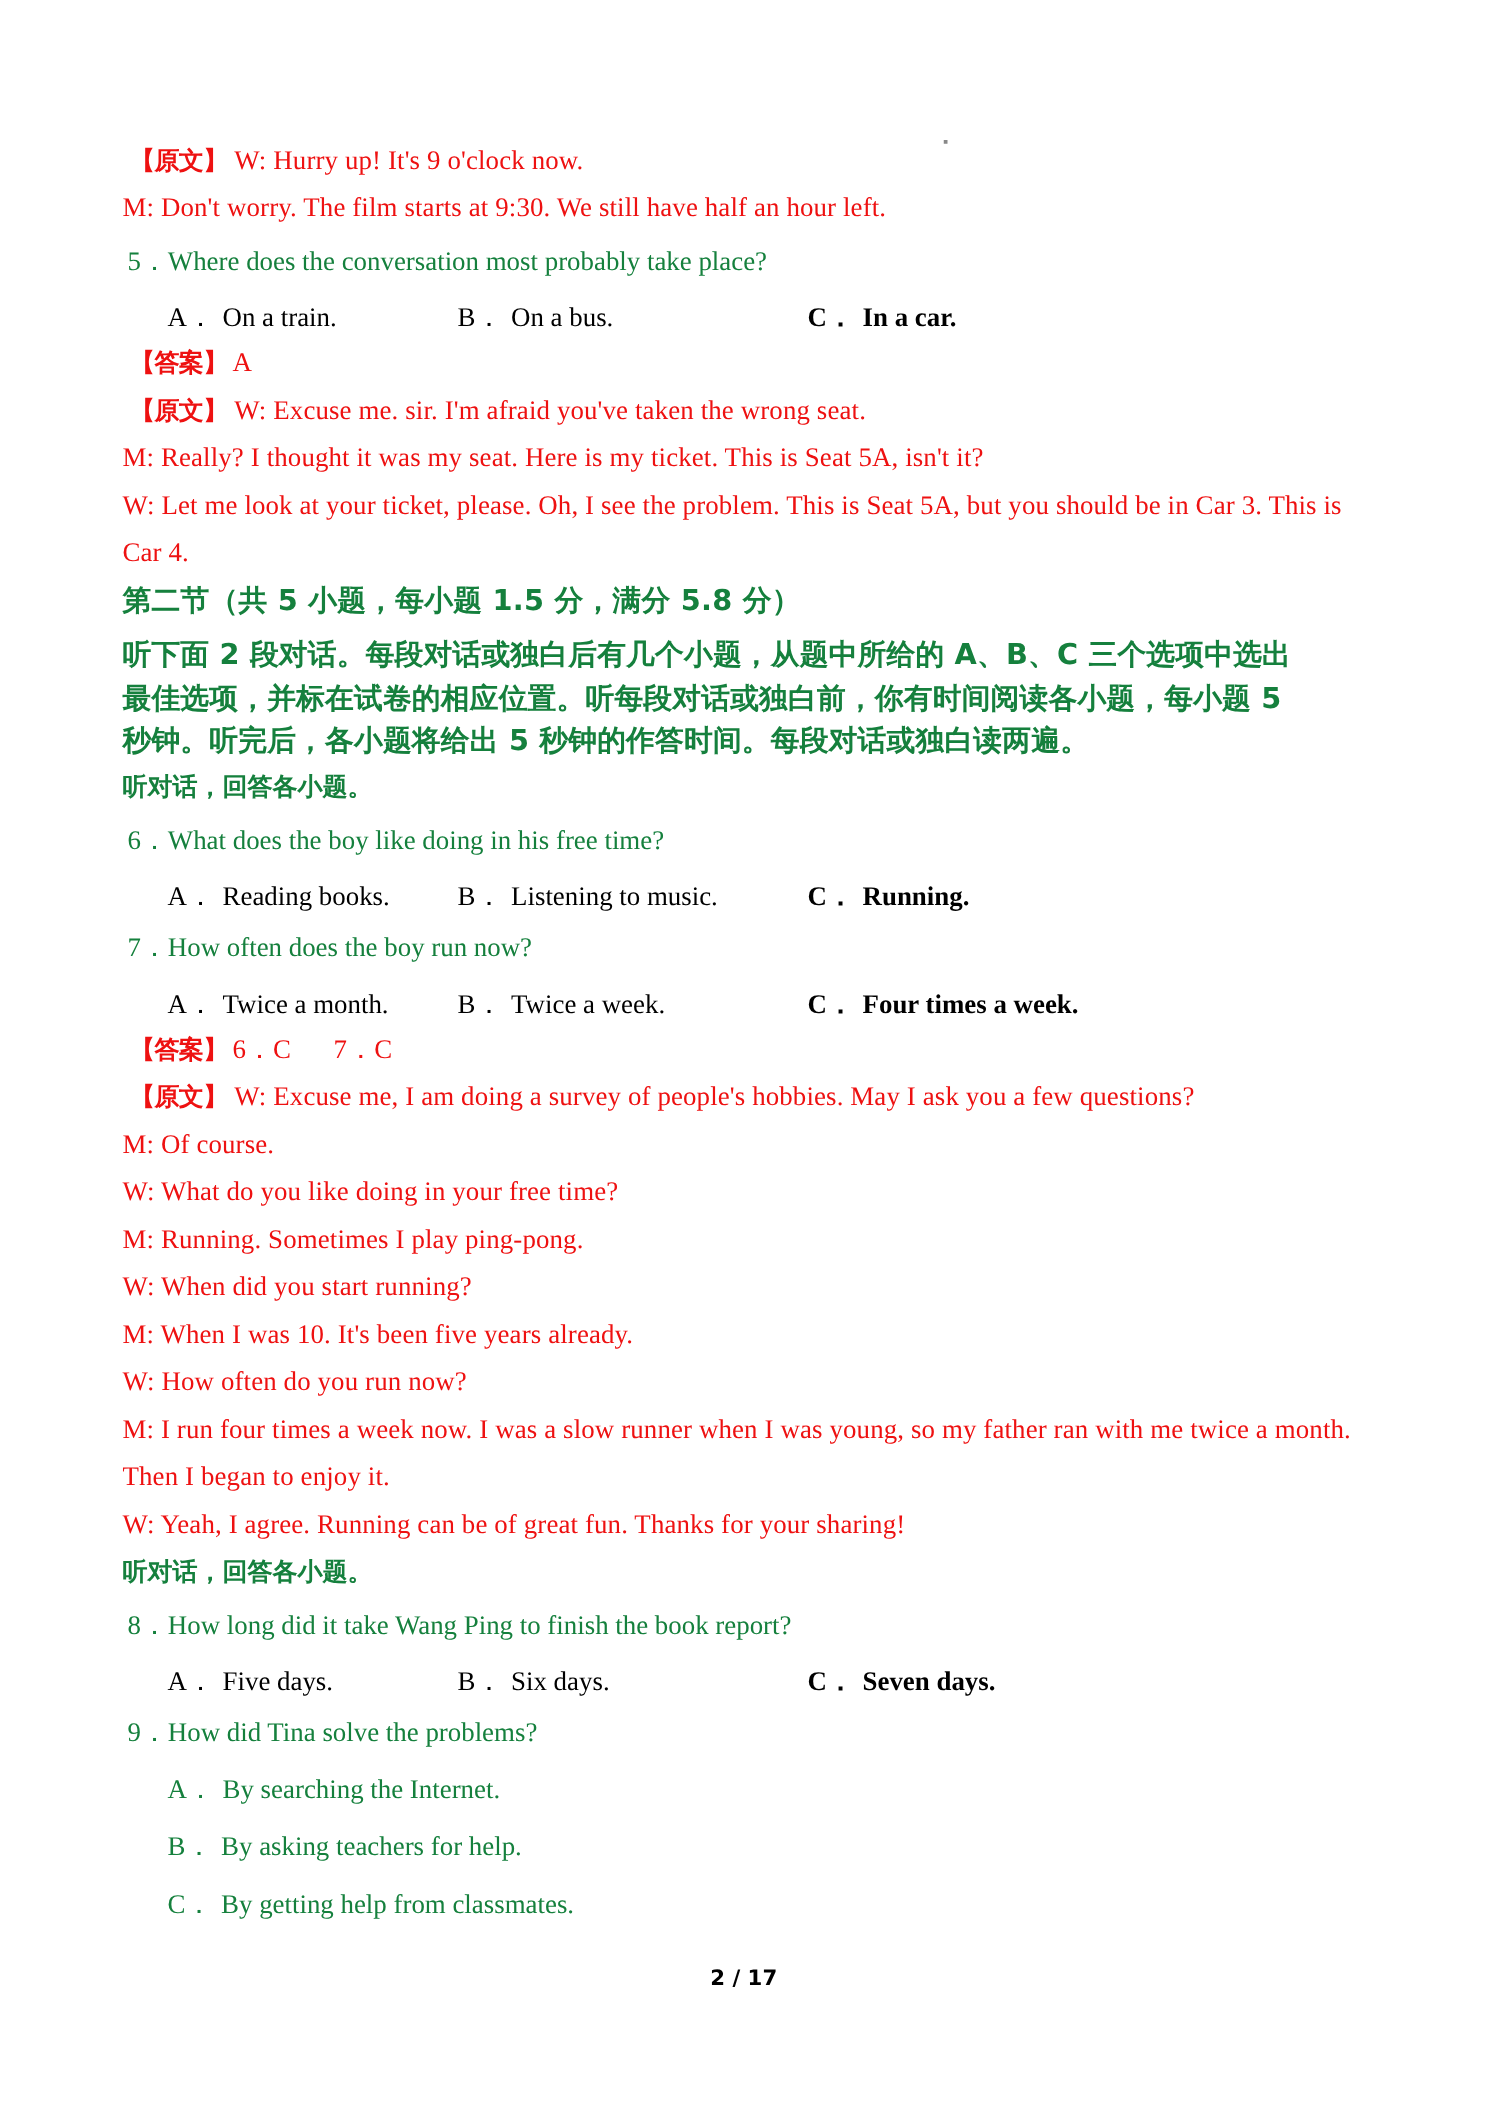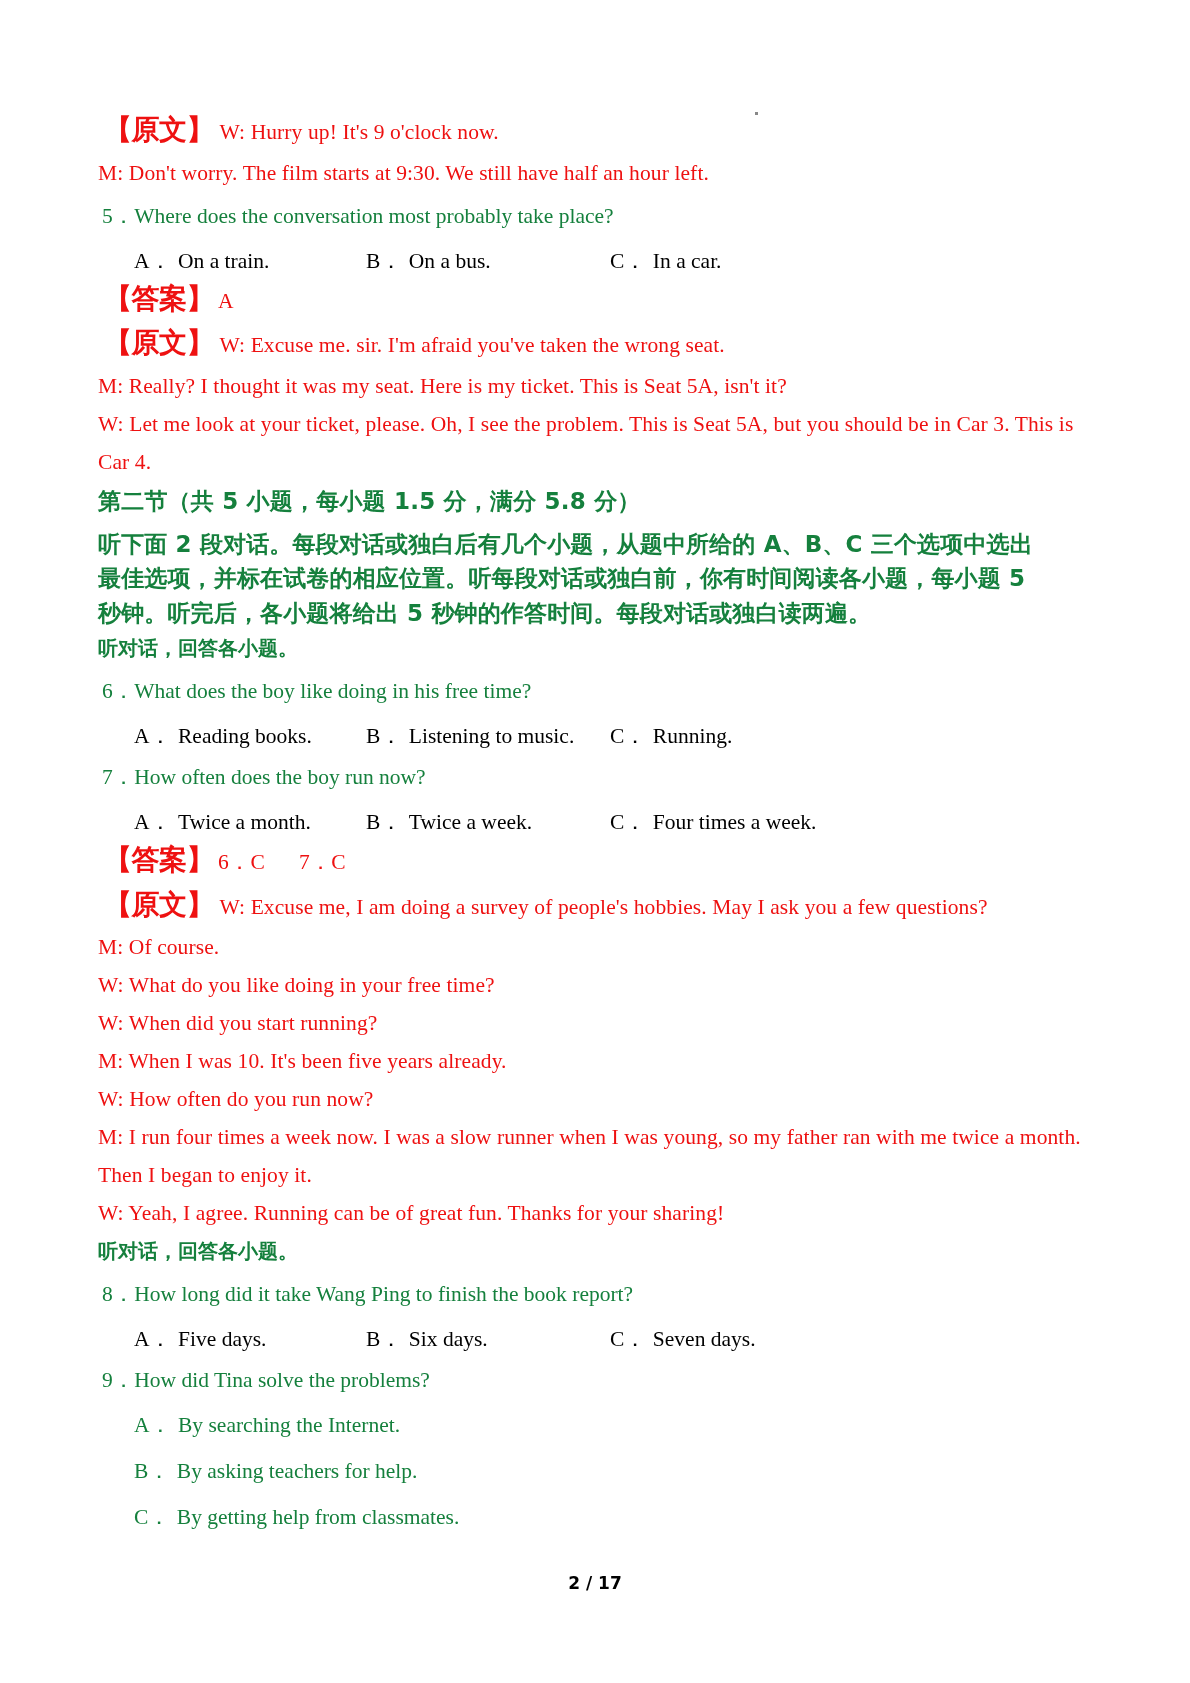--- a/index.html
+++ b/index.html
@@ -39,23 +39,23 @@
   .red {
     color: #ee1111;
   }
   .black {
     color: #15803d;
   }
   .indent-tag {
     padding-left: 6px;
   }
   .tag {
-    font-family: Liberation Mono, monospace;
-    font-weight: 700;
-    font-size: 28px;
+    font-family: Liberation Serif, serif;
+    font-weight: 700;
+    font-size: 20px;
     letter-spacing: -0.5px;
   }
   
   .q-line {
     font-size: 21.5px;
     margin: 0 0 16px 0;
     white-space: nowrap;
     padding-left: 4px;
   }
   .q-num {
@@ -71,21 +71,21 @@
     position: relative;
     height: 24px;
     text-align: right;
   }
   .opt {
     position: absolute;
     top: 0;
   }
   .opt.c1 { left: 36px; }
   .opt.c2 { left: 268px; }
-  .opt.c3 { left: 512px; }
+  .opt.c3 { left: 548px; font-weight: bold; }
   .opt-label {
     display: inline-block;
   }
   .opt-text {
     padding-left: 7px;
   }
   
   .opt-stack {
     margin: 0 0 17px 0;
     padding-left: 36px;
@@ -192,20 +192,21 @@
       <span class="opt c1"><span class="opt-label">A．</span><span class="opt-text">Twice a month.</span></span>
       <span class="opt c2"><span class="opt-label">B．</span><span class="opt-text">Twice a week.</span></span>
       <span class="opt c3"><span class="opt-label">C．</span><span class="opt-text">Four times a week.</span></span>
     </div>
 
     <div class="line red indent-tag"><span class="tag">【答案】</span><span class="ans-inline">6．C</span><span class="ans-gap"></span><span>7．C</span></div>
 
     <div class="line red indent-tag"><span class="tag">【原文】</span> <span>W: Excuse me, I am doing a survey of people's hobbies. May I ask you a few questions?</span></div>
     <div class="line red">M: Of course.</div>
     <div class="line red">W: What do you like doing in your free time?</div>
+    <div class="line red">M: Running. Sometimes I play ping-pong.</div>
     <div class="line red">W: When did you start running?</div>
     <div class="line red">M: When I was 10. It's been five years already.</div>
     <div class="line red">W: How often do you run now?</div>
     <div class="line red">M: I run four times a week now. I was a slow runner when I was young, so my father ran with me twice a month.</div>
     <div class="line red">Then I began to enjoy it.</div>
     <div class="line red">W: Yeah, I agree. Running can be of great fun. Thanks for your sharing!</div>
 
     <div class="cn-note black">听对话，回答各小题。</div>
 
     <div class="q-line black"><span class="q-num">8．</span><span>How long did it take Wang Ping to finish the book report?</span></div>

